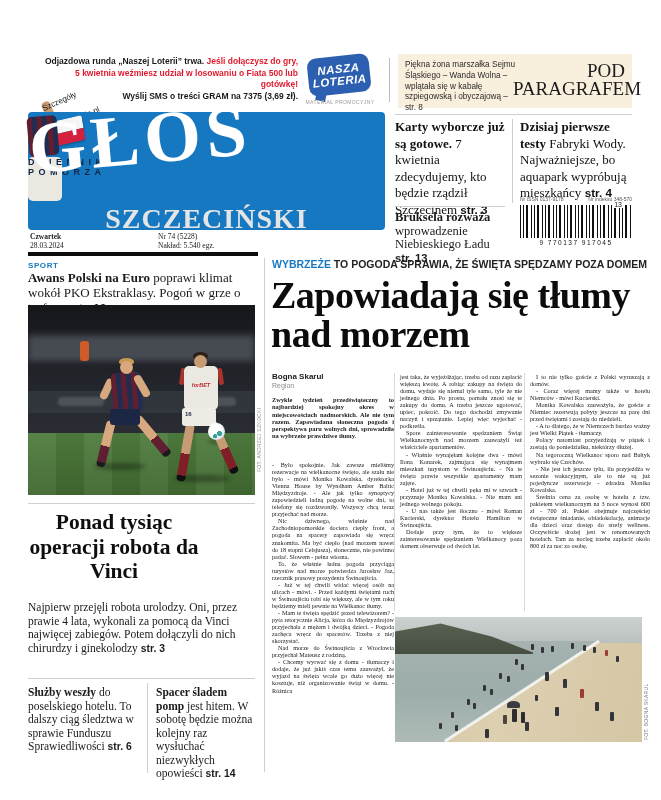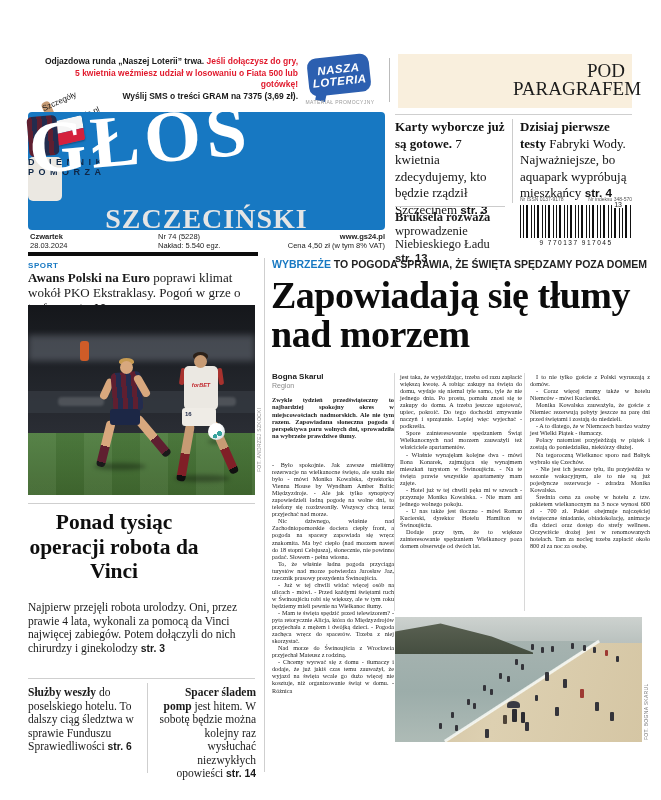--- a/index.html
+++ b/index.html
@@ -25,21 +25,21 @@
   
   .mast{left:28px;top:112px;width:357px;height:118px;background:#1778c2;border-radius:4px;text-align:center;}
   .flag{position:absolute;left:10px;top:8px;width:46px;height:25px;transform:rotate(-9deg) skewY(-4deg);
         border-radius:3px;overflow:hidden;box-shadow:0 1px 2px rgba(0,0,0,.35);}
   .flag .fw{height:50%;background:#f5f5f5;}
   .flag .fr{height:50%;background:#d4213d;}
   .mast .t1{font-family:"Liberation Serif",serif;font-weight:bold;color:#fff;font-size:73px;line-height:64px;
             letter-spacing:5px;margin-top:4px;}
   .mast .t2{font-size:9px;font-weight:bold;letter-spacing:4.5px;color:#0f2747;margin-top:1px;}
   .mast .t3{font-family:"Liberation Serif",serif;font-weight:bold;color:#e5e5e5;font-size:28px;line-height:36px;letter-spacing:1px;}
-  .dl{top:232px;font-size:7.5px;line-height:9px;color:#222;}
+  .dl{top:232px;font-size:7.5px;line-height:9px;color:#222;font-family:Liberation Serif, serif;}
   .dl .b{font-weight:bold;}
   .thickbar{left:28px;top:252px;width:230px;height:4px;background:#0d0d0d;}
   
   .rt{font-family:"Liberation Serif",serif;font-size:13px;line-height:16.5px;color:#111;}
   .rt2{font-family:"Liberation Serif",serif;font-size:12.5px;line-height:13.5px;}
   .bc-labels{display:flex;justify-content:space-between;font-size:5px;color:#555;}
   .bars{position:relative;margin-top:3px;height:33px;background:
         repeating-linear-gradient(90deg,#111 0 1px,transparent 1px 3px,#111 3px 4px,transparent 4px 6px,#111 6px 8px,transparent 8px 11px),
         #fff;}
   .bars .wk{position:absolute;right:8px;top:-4px;background:#fff;padding:0 2px;font-size:7px;color:#222;}
@@ -138,20 +138,21 @@
     <div class="l4">Szczegóły na naszaloteria.pl</div>
   </div>
   <div class="abs badge-box">
     <span>NASZA</span>
     <span>LOTERIA</span>
   </div>
   <div class="abs badge-note">MATERIAŁ PROMOCYJNY</div>
   <div class="abs" style="left:389px;top:58px;width:1px;height:44px;background:#bbb;"></div>
 
   <div class="abs pod">
+    <div class="pod-teaser">Piękna żona marszałka Sejmu Śląskiego – Wanda Wolna – wplątała się w kabałę szpiegowską i obyczajową – str. 8</div>
     <div class="pod-brand">
       <div>POD</div>
       <div>PARAGRAFEM</div>
     </div>
   </div>
 
   <div class="abs mast">
     <div class="flag">
         <div class="fw"></div>
         <div class="fr"></div>
@@ -160,24 +161,20 @@
     <div class="t2">DZIENNIK POMORZA</div>
     <div class="t3">SZCZECIŃSKI</div>
   </div>
   <div class="abs dl" style="left:30px;">
     <div class="b">Czwartek</div>
     <div>28.03.2024</div>
   </div>
   <div class="abs dl" style="left:158px;">
     <div>Nr 74 (5228)</div>
     <div>Nakład: 5.540 egz.</div>
-  </div>
-  <div class="abs dl" style="left:240px;width:145px;text-align:right;">
-    <div class="b">www.gs24.pl</div>
-    <div>Cena 4,50 zł (w tym 8% VAT)</div>
   </div>
   <div class="abs thickbar"></div>
 
   <div class="abs hl" style="left:395px;top:114px;width:237px;height:1px;"></div>
   <div class="abs hl" style="left:512px;top:119px;width:1px;height:84px;background:#ccc;"></div>
   <div class="abs rt" style="left:395px;top:119px;width:112px;">
     <b>Karty wyborcze już są gotowe.</b>
     <span>7 kwietnia zdecydujemy, kto będzie rządził Szczecinem</span>
     <b class="pr">str. 3</b>
   </div>
@@ -253,21 +250,21 @@
     <b class="pr">str. 3</b>
   </div>
 
   <div class="abs hl" style="left:28px;top:678px;width:227px;height:1px;"></div>
   <div class="abs hl" style="left:147px;top:683px;width:1px;height:90px;"></div>
   <div class="abs bt" style="left:28px;top:686px;width:110px;">
     <b>Służby weszły</b>
     <span>do poselskiego hotelu. To dalszy ciąg śledztwa w sprawie Funduszu Sprawiedliwości</span>
     <b class="pr">str. 6</b>
   </div>
-  <div class="abs bt" style="left:156px;top:686px;width:100px;text-align:right;">
+  <div class="abs bt" style="left:156px;top:686px;width:100px;">
     <b>Spacer śladem pomp</b>
     <span>jest hitem. W sobotę będzie można kolejny raz wysłuchać niezwykłych opowieści</span>
     <b class="pr">str. 14</b>
   </div>
 
   <div class="abs hl" style="left:264px;top:258px;width:1px;height:514px;"></div>
   <div class="abs kicker">
     <span class="kb">WYBRZEŻE</span>
     <span>TO POGODA SPRAWIA, ŻE ŚWIĘTA SPĘDZAMY POZA DOMEM</span>
   </div>

